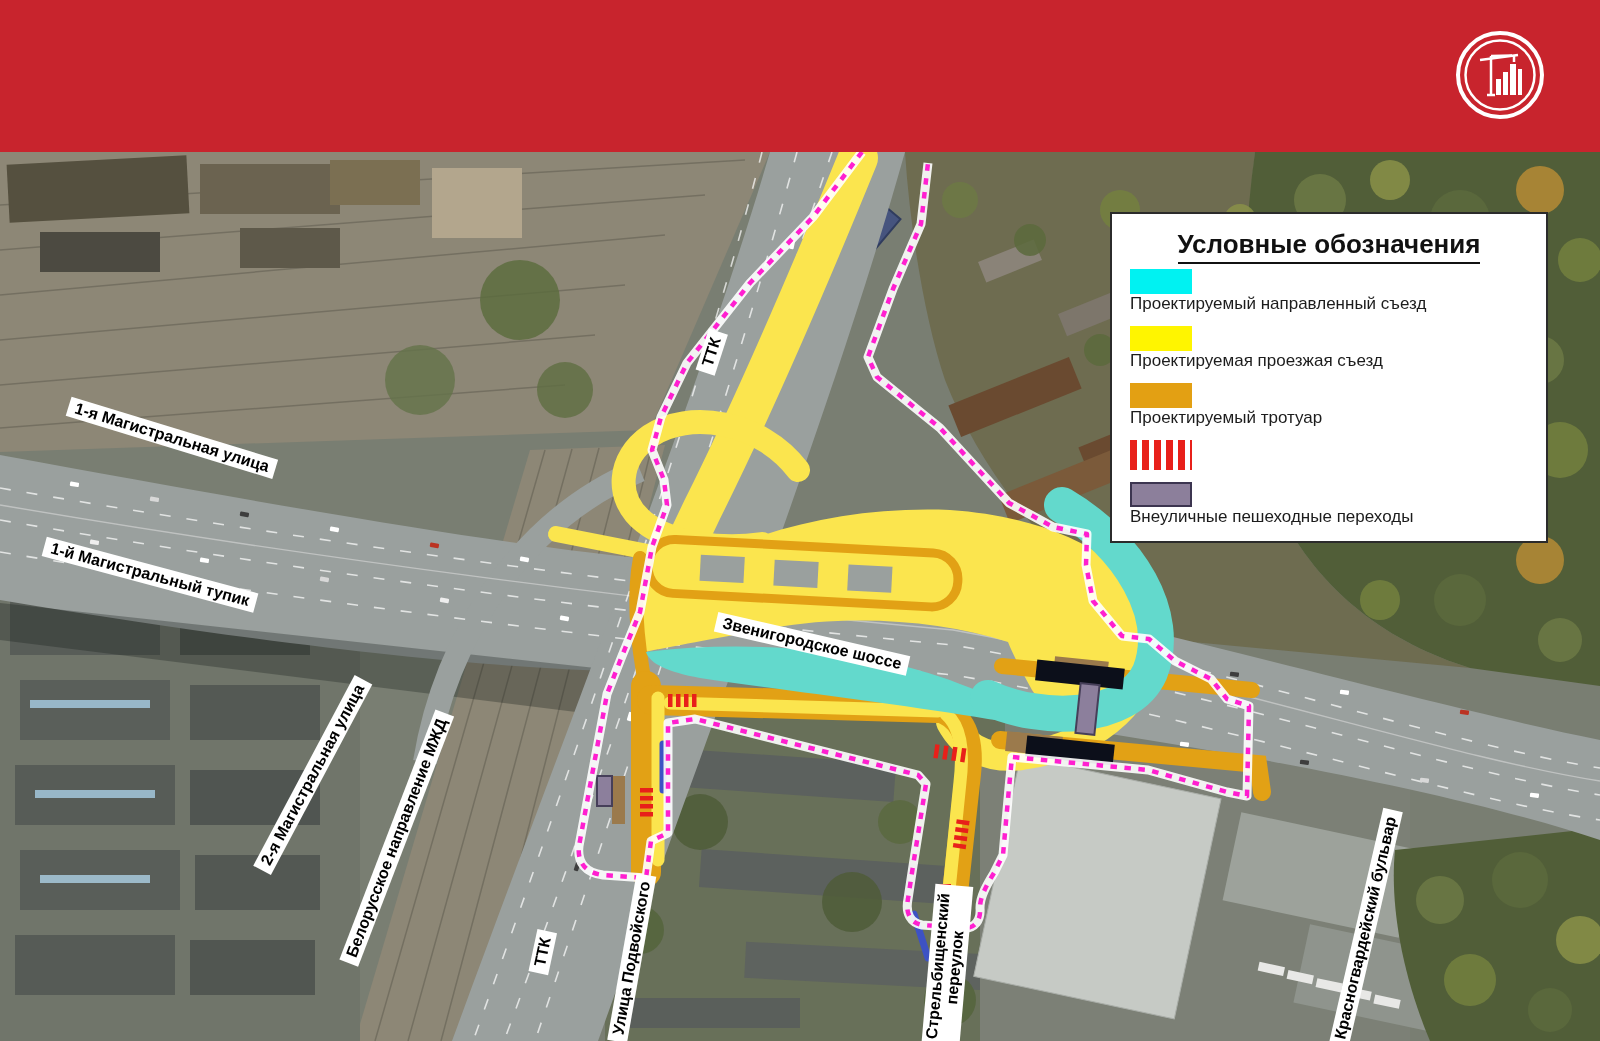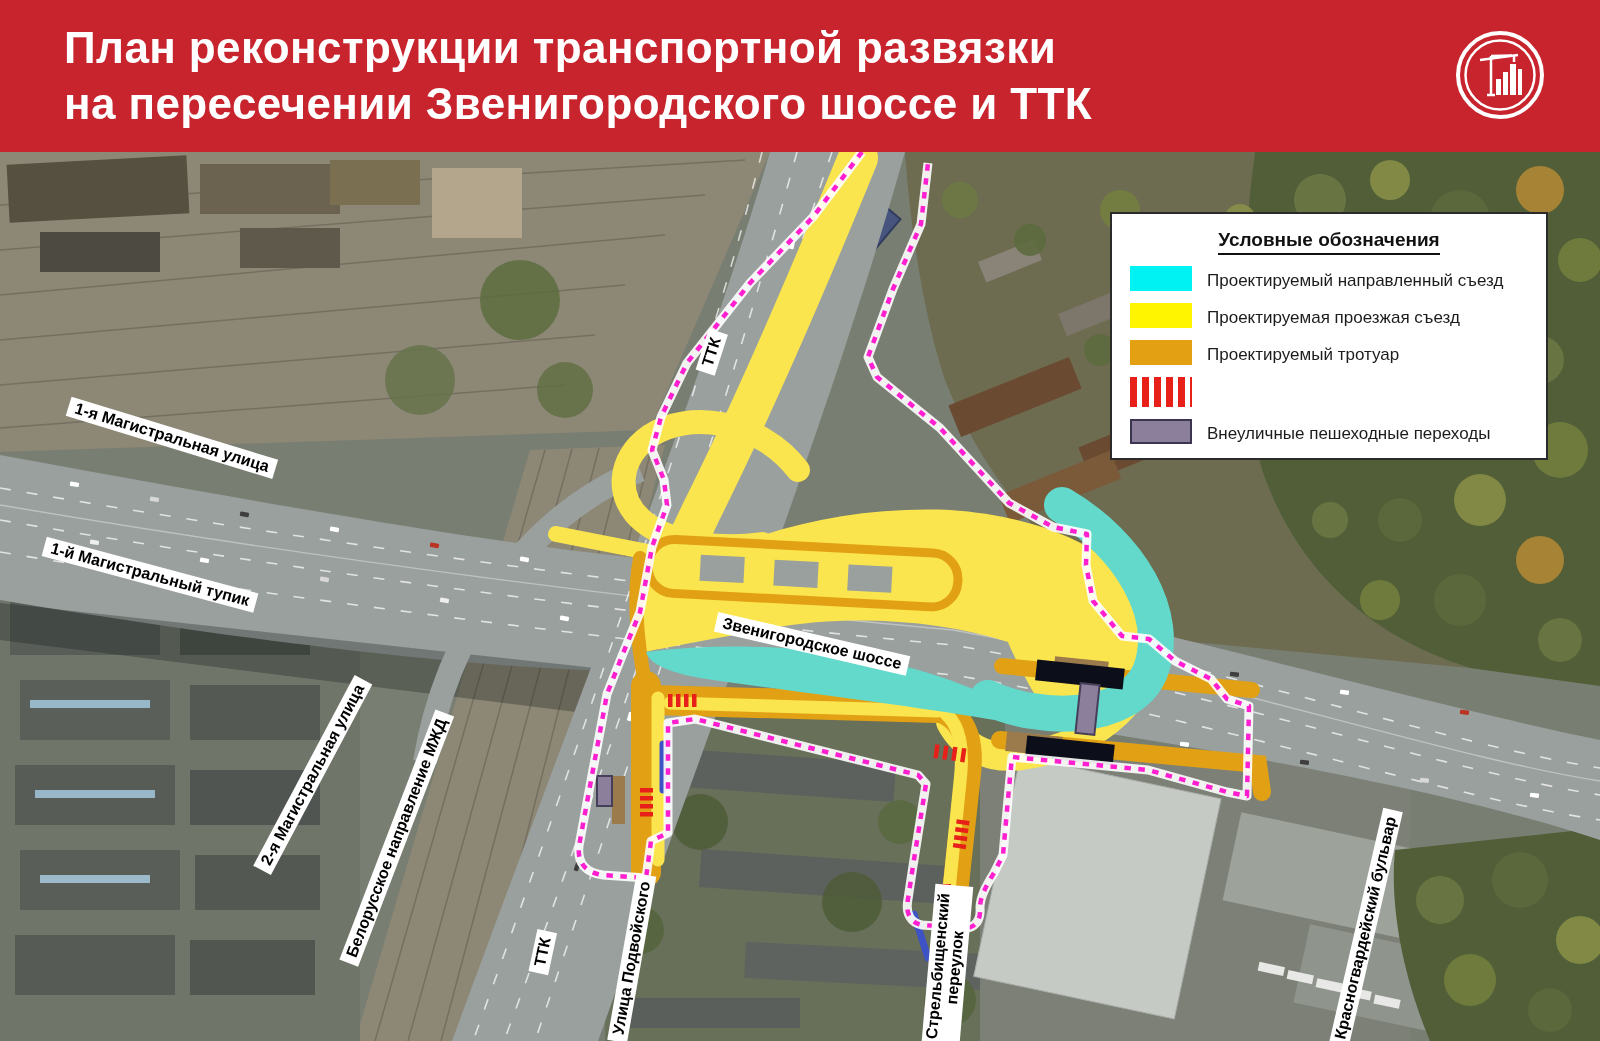--- a/index.html
+++ b/index.html
@@ -10,42 +10,38 @@
   .hdr .logo{position:absolute;right:54px;top:29px;width:92px;height:92px;}
   
   .map{position:absolute;left:0;top:152px;width:1600px;height:889px;overflow:hidden;}
   .map svg.base{position:absolute;left:0;top:0;}
   .lane{stroke:#fff;stroke-width:1.6;stroke-dasharray:11 16;fill:none;opacity:.7;}
   
   .slabel{position:absolute;z-index:10;background:#fff;color:#000;font-weight:bold;font-size:16px;line-height:1.15;padding:1px 7px;white-space:nowrap;transform:translate(-50%,-50%) rotate(var(--r,0deg));}
   .slabel.two{white-space:normal;text-align:center;line-height:1.05;padding:2px 7px;width:150px;}
   
   .legend{position:absolute;left:1110px;top:212px;width:438px;z-index:20;background:#fff;border:2px solid #2b2b2b;box-sizing:border-box;padding:13px 18px 2px 18px;}
-  .legend .lg-title{text-align:center;font-size:19px;font-weight:bold;color:#111;margin:2px 0 15px 0;}
+  .legend .lg-title{text-align:center;font-size:26px;font-weight:bold;color:#111;margin:2px 0 9px 0;}
   .legend .lg-title span{border-bottom:2px solid #111;padding-bottom:3px;}
-  .lg-row{display:flex;align-items:flex-end;margin-bottom:12px;}
+  .lg-row{display:flex;align-items:flex-start;margin-bottom:12px;flex-direction:column;}
   .lg-row .txt{font-size:17px;color:#1c1c1c;line-height:1.18;}
   .sw{width:62px;height:25px;flex:none;margin-right:15px;}
   .sw-cyan{background:#00F2F2;}
   .sw-yellow{background:#FFF500;}
   .sw-orange{background:#E3A013;}
   .sw-stripes{height:30px;background:repeating-linear-gradient(90deg,#E8201A 0 7px,#ffffff 7px 12px);}
   .sw-dashed{height:22px;background:#fff;border:3px dashed #FF22CC;box-sizing:border-box;}
   .sw-purple{background:#8C7F9B;border:2px solid #3c3550;box-sizing:border-box;}
 </style>
 </head>
 <body>
 
 <div class="page">
 
   <header class="hdr">
-    <div class="titles">
-      <div>План реконструкции транспортной развязки</div>
-      <div>на пересечении Звенигородского шоссе и ТТК</div>
-    </div>
     <svg class="logo" viewBox="0 0 92 92">
       <circle cx="46" cy="46" r="42" fill="none" stroke="#ffffff" stroke-width="4"></circle>
       <circle cx="46" cy="46" r="34.5" fill="none" stroke="#ffffff" stroke-width="2.5"></circle>
       <g stroke="#ffffff" stroke-width="2.5" fill="none">
         <line x1="37" y1="27" x2="37" y2="66"></line>
         <line x1="33" y1="66" x2="41" y2="66"></line>
         <line x1="26" y1="31" x2="64" y2="26"></line>
         <line x1="37" y1="27" x2="58" y2="26.5"></line>
         <line x1="60" y1="26" x2="60" y2="33"></line>
       </g>

